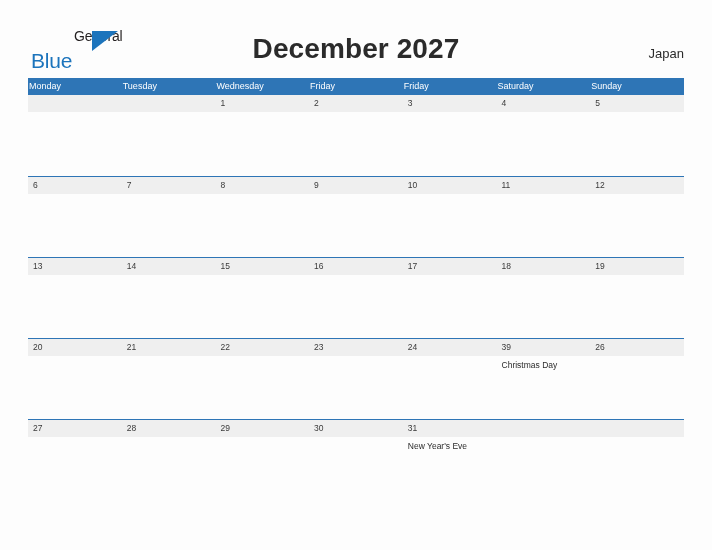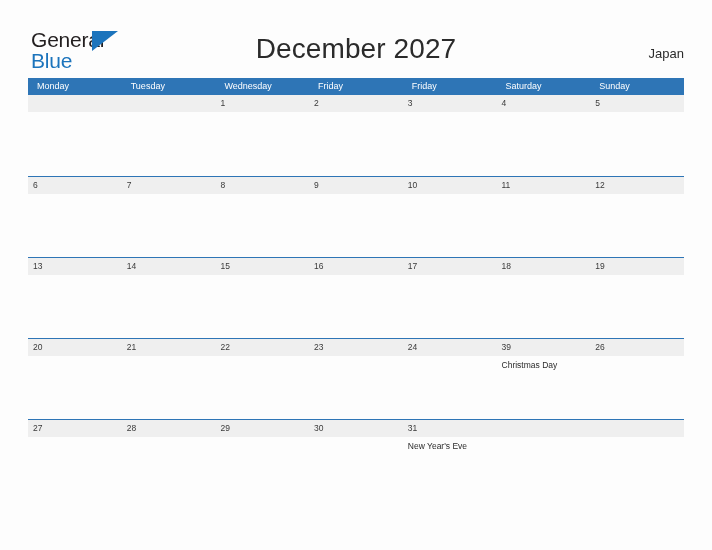--- a/index.html
+++ b/index.html
@@ -25,25 +25,26 @@
 
   .logo {
     position: absolute;
     left: 31px;
     top: 29px;
     width: 120px;
     height: 44px;
     line-height: 1;
   }
   .logo-general {
-    font-size: 21px;
+    font-size: 14px;
     color: #231f20;
     letter-spacing: -0.2px;
     display: block;
     height: 22px;
+    margin-left: 43px;
   }
   .logo-blue {
     font-size: 21px;
     color: #1c74bc;
     letter-spacing: -0.2px;
     display: block;
     margin-top: -1px;
   }
   .logo-flag {
     position: absolute;
@@ -56,21 +57,21 @@
   }
 
   .page-title {
     position: absolute;
     left: 0;
     top: 33px;
     width: 712px;
     text-align: center;
     font-size: 28px;
     color: #2b2b2b;
-    font-weight: normal;
+    font-weight: bold;
     letter-spacing: 0.1px;
   }
 
   .locale-label {
     position: absolute;
     right: 28px;
     top: 46px;
     font-size: 13px;
     color: #2b2b2b;
     text-align: right;
@@ -89,21 +90,21 @@
     width: 656px;
     height: 17px;
     background: #2e75b6;
   }
   .weekday-cell {
     width: 93.714px;
     height: 17px;
     line-height: 17px;
     color: #ffffff;
     font-size: 9px;
-    padding-left: 9px;
+    padding-left: 1px;
     box-sizing: border-box;
     white-space: nowrap;
     overflow: hidden;
   }
 
   .week-row {
     width: 656px;
     height: 81px;
     position: relative;
     border-top: 1px solid #2e75b6;

